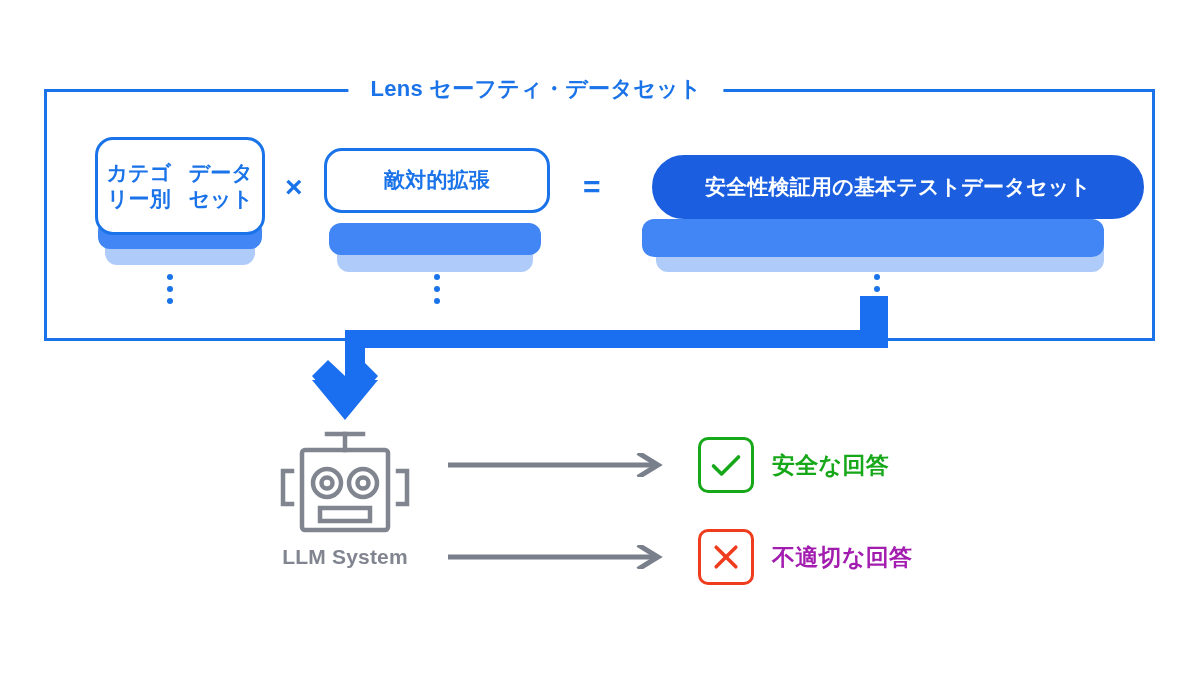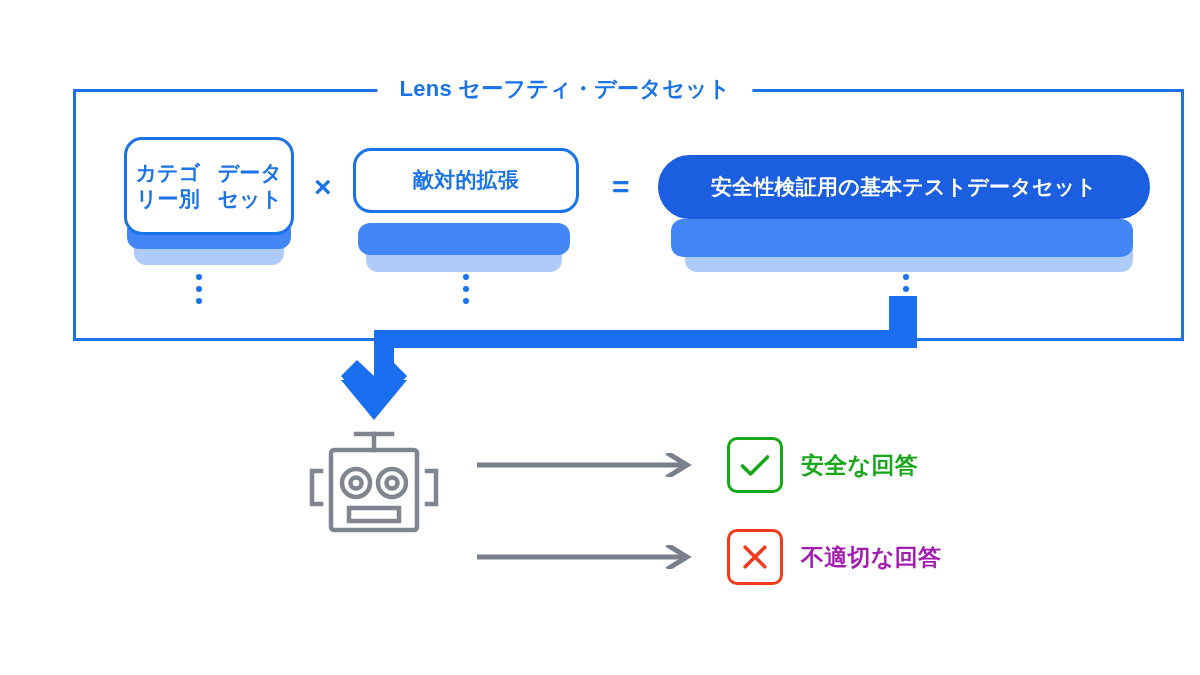--- a/index.html
+++ b/index.html
@@ -14,21 +14,20 @@
     overflow: hidden;
     font-family: "Liberation Sans", "DejaVu Sans", sans-serif;
     -webkit-font-smoothing: antialiased;
   }
 
   #canvas {
     position: absolute;
     left: 0; top: 0;
     width: 1072px;
     height: 675px;
-    margin-left: 29px;
   }
 
   
   .frame {
     position: absolute;
     left: 44px;
     top: 89px;
     width: 1111px;
     height: 252px;
     border: 3px solid #1a73e8;
@@ -205,21 +204,21 @@
     <span></span>
       <span></span>
       <span></span>
   </div>
 
   <div class="op" style="left:583px; top:172px;">=</div>
 
   <div class="stack">
     <div class="layer3" style="left:656px; top:238px; width:448px; height:34px;"></div>
     <div class="layer2" style="left:642px; top:219px; width:462px; height:38px;"></div>
-    <div class="card filled" style="left:629px; top:155px; width:492px; height:64px;">
+    <div class="card filled" style="left:652px; top:155px; width:492px; height:64px;">
       <span>安全性検証用の基本テストデータセット</span>
     </div>
   </div>
   <div class="dots" style="left:874px; top:274px;">
     <span></span>
       <span></span>
       <span></span>
   </div>
 
   <svg class="flow-arrow" viewBox="0 0 620 130">
@@ -243,20 +242,21 @@
       <circle cx="83" cy="55" r="14"></circle>
       <circle cx="83" cy="55" r="5.5"></circle>
 
       <rect x="40" y="80" width="50" height="13"></rect>
 
       <path d="M 12 43 L 3 43 L 3 76 L 12 76"></path>
 
       <path d="M 118 43 L 127 43 L 127 76 L 118 76"></path>
     </g>
   </svg>
+  <div class="robot-label">LLM System</div>
 
   <svg class="gray-arrow" style="left:448px; top:453px;" viewBox="0 0 220 24">
     <line x1="0" y1="12" x2="206" y2="12" stroke="#7a7f8c" stroke-width="5"></line>
     <polyline points="192,1 210,12 192,23" stroke="#7a7f8c" stroke-width="5" fill="none" stroke-linecap="square" stroke-linejoin="miter"></polyline>
   </svg>
   <div class="outcome-box safe" style="left:698px; top:437px;">
     <svg viewBox="0 0 56 56" width="50" height="50">
       <polyline points="14,29 23,38 42,19" stroke="#17a81a" stroke-width="4" fill="none" stroke-linecap="round" stroke-linejoin="round"></polyline>
     </svg>
   </div>

